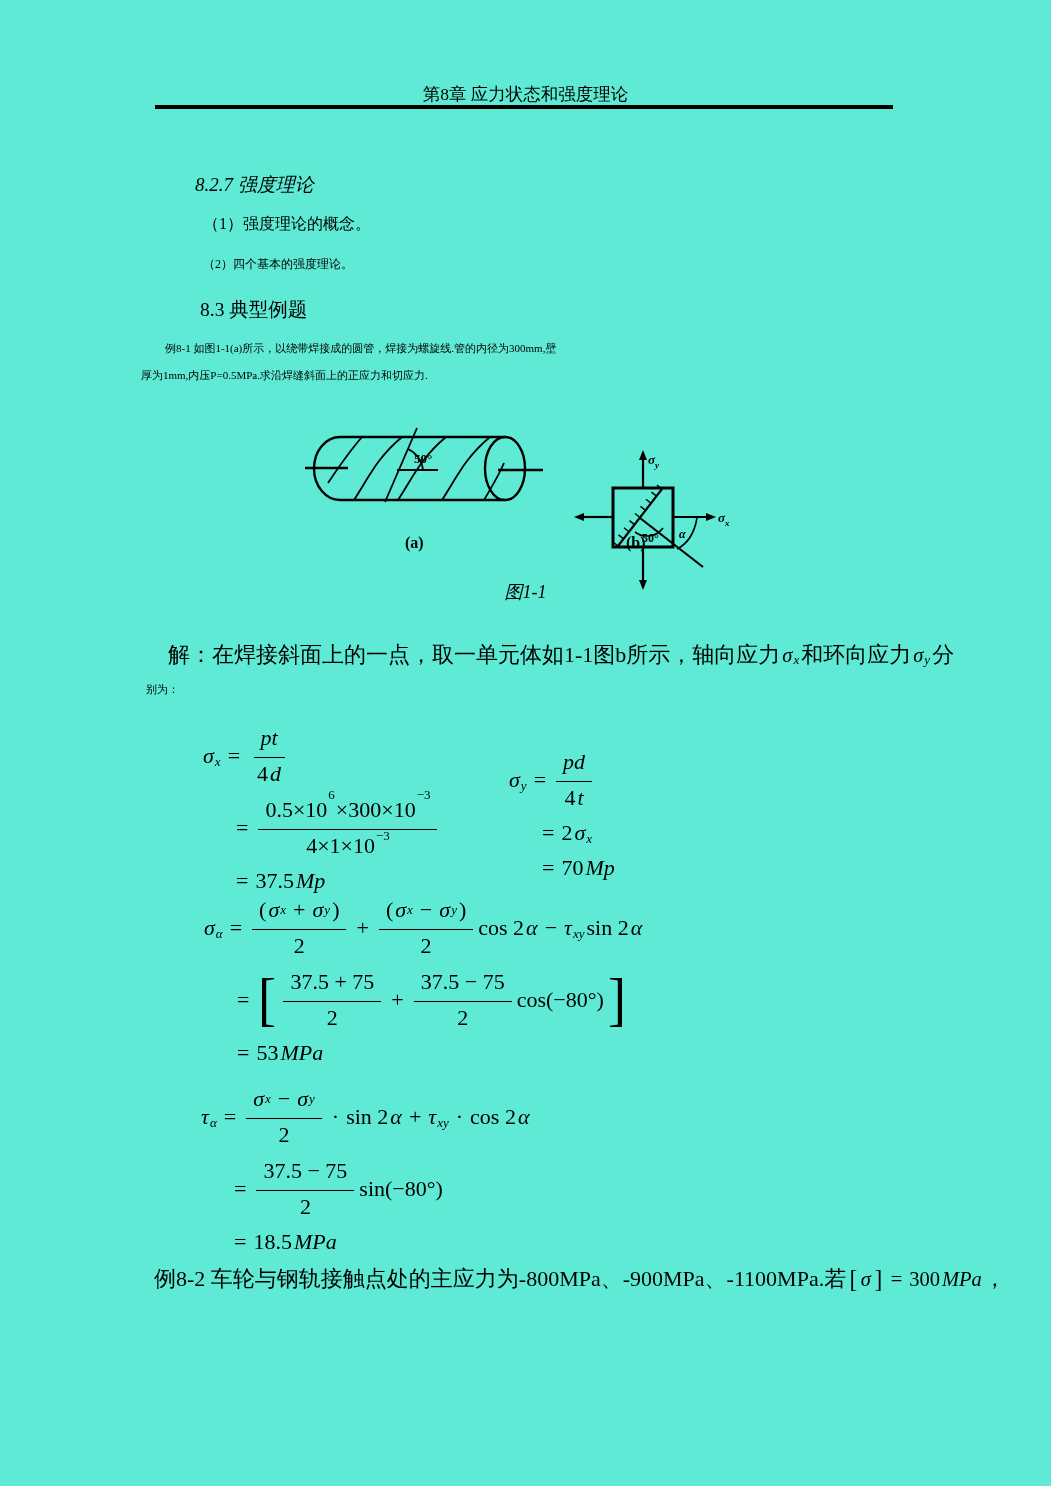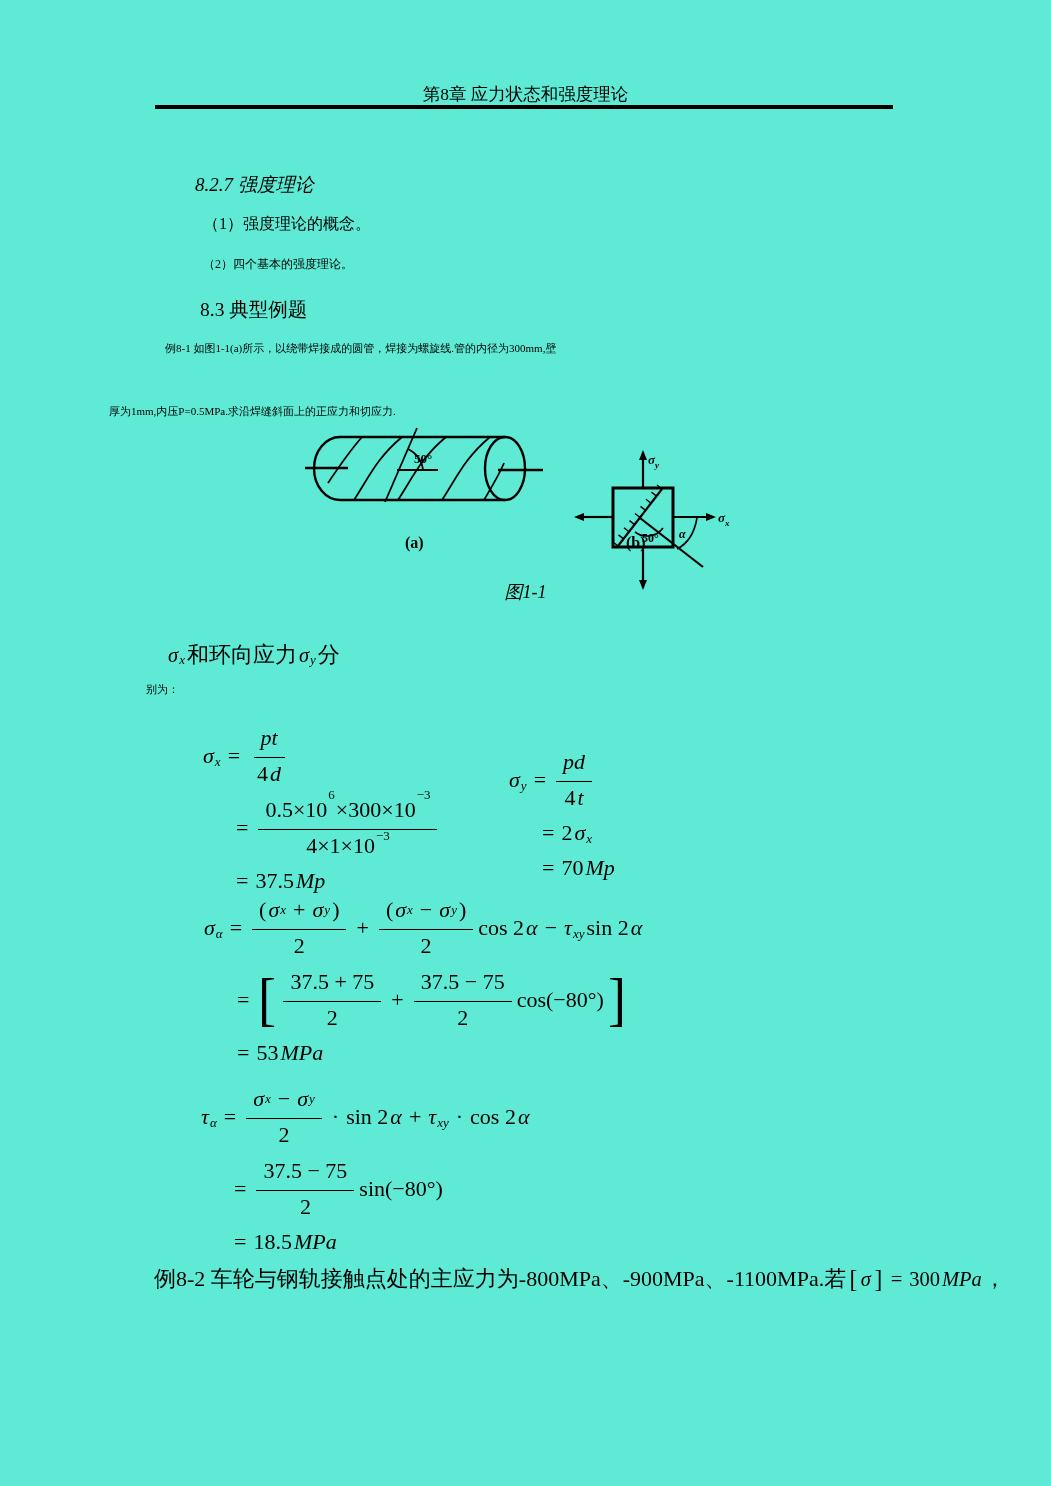--- a/index.html
+++ b/index.html
@@ -8,21 +8,21 @@
   .abs{position:absolute;}
   .cjk{font-size:11px;white-space:nowrap;}
   .center{left:0;right:0;text-align:center;}
   .header-title{top:82px;font-size:17.5px;}
   .header-rule{top:105px;left:155px;width:738px;height:4px;background:#000;}
   .h827{top:172px;left:195px;font-size:19px;font-style:italic;}
   .item1{top:214px;left:203px;font-size:16px;}
   .item2{top:256px;left:203px;font-size:12px;}
   .h83{top:296px;left:200px;font-size:19.5px;}
   .ex81-l1{top:341px;left:165px;}
-  .ex81-l2{top:368px;left:109px;margin-top:36px;}
+  .ex81-l2{top:368px;left:141px;}
   .fig-a-wrap{top:405px;left:298px;width:270px;height:165px;}
   .fig-b-wrap{top:398px;left:560px;width:200px;height:175px;margin-top:46px;}
   .fig-label{font-size:16px;font-weight:bold;font-family:"Liberation Serif",serif;}
   .fl-a{top:534px;left:405px;}
   .fl-b{top:534px;left:626px;}
   .fig-caption{top:580px;font-size:18px;font-style:italic;}
   .jie-l1{top:640px;left:167px;}
   .jie-l2{top:682px;left:146px;}
   .ex82{top:1264px;left:153px;}
   .pageno{top:1330px;font-size:15px;}
@@ -123,20 +123,21 @@
       <text x="82" y="98" font-size="12" font-weight="bold">50°</text>
       <text x="119" y="94" font-size="12" font-style="italic" font-weight="bold">α</text>
     </svg>
   </div>
 
   <div class="abs fl-a fig-label">(a)</div>
   <div class="abs fl-b fig-label">(b)</div>
   <div class="abs center fig-caption cjk">图1-1</div>
 
   <div class="abs jie-l1 fline cjk">
+      <span class="tk">解：在焊接斜面上的一点，取一单元体如1-1图b所示，轴向应力</span>
       <span class="tk it m">σ</span>
       <sub>x</sub>
       <span class="tk">和环向应力</span>
       <span class="tk it m">σ</span>
       <sub>y</sub>
       <span class="tk">分</span>
     </div>
   <div class="abs jie-l2 cjk">别为：</div>
 
   <div class="abs mblock mb-sx">

